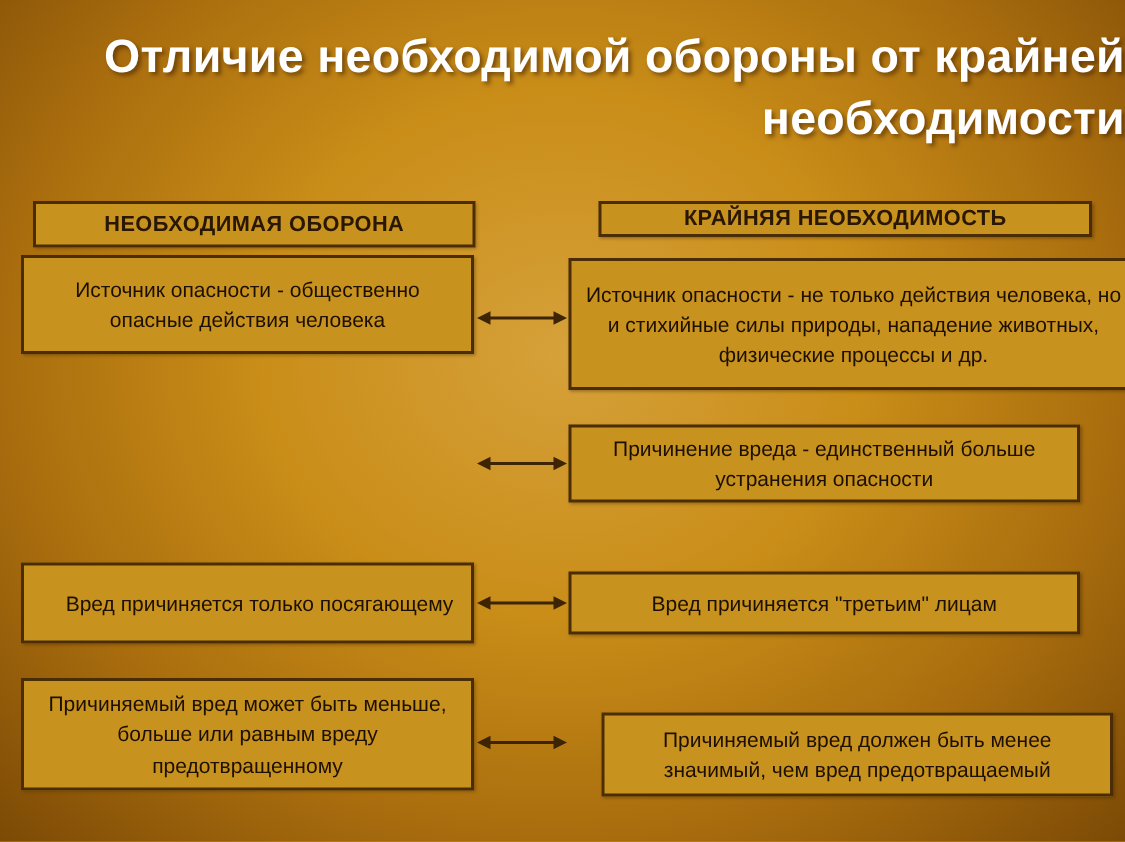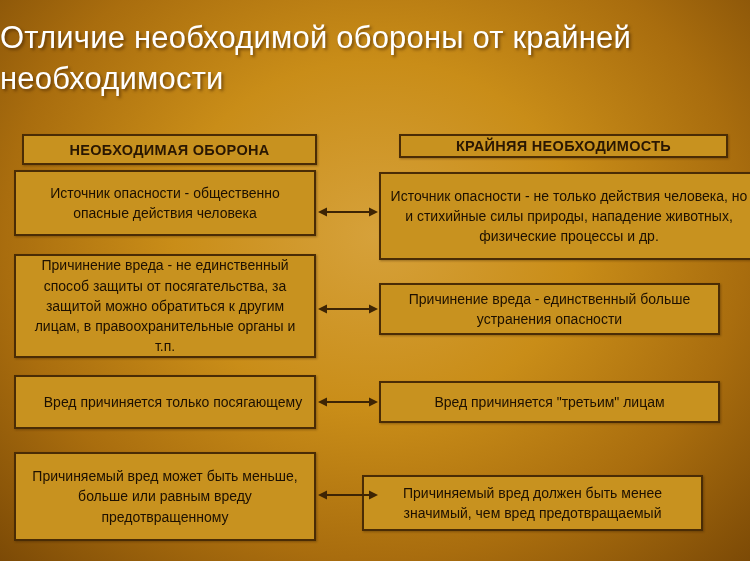--- a/index.html
+++ b/index.html
@@ -18,25 +18,25 @@
     height: 561px;
     box-sizing: border-box;
     background: radial-gradient(ellipse at 50% 42%, #d6a13a 0%, #c98d18 38%, #a96d0e 70%, #7c4a06 100%);
     overflow: hidden;
   }
   #title {
     position: absolute;
     left: 0;
     top: 18px;
     width: 750px;
-    text-align: left;
+    text-align: right;
     color: #ffffff;
     font-size: 31px;
     line-height: 1.32;
-    font-weight: normal;
+    font-weight: bold;
     text-shadow: 2px 2px 3px rgba(60,30,0,0.55);
     letter-spacing: 0.2px;
   }
   .hdr {
     position: absolute;
     box-sizing: border-box;
     border: 2px solid #4a2c05;
     background: #c8921f;
     color: #2a1702;
     font-weight: bold;
@@ -83,42 +83,41 @@
   <div class="box" style="left:14px; top:170px; width:302px; height:66px;">Источник опасности - общественно опасные действия человека</div>
   <div class="box" style="left:379px; top:172px; width:380px; height:88px;">Источник опасности - не только действия человека, но и стихийные силы природы, нападение животных, физические процессы и др.</div>
   <div class="arrow" style="left:318px; top:206px; width:60px;">
     <svg width="60" height="12" viewBox="0 0 60 12">
       <line x1="6" y1="6" x2="54" y2="6" stroke="#3d2404" stroke-width="2"></line>
       <polygon points="0,6 9,1.5 9,10.5" fill="#3d2404"></polygon>
       <polygon points="60,6 51,1.5 51,10.5" fill="#3d2404"></polygon>
     </svg>
   </div>
 
-  <div class="box" style="left:14px; top:254px; width:302px; height:104px;">Причинение вреда  - не единственный способ защиты от посягательства, за защитой можно обратиться к другим лицам, в правоохранительные органы и т.п.</div>
   <div class="box" style="left:379px; top:283px; width:341px; height:52px;">Причинение вреда - единственный больше устранения опасности</div>
   <div class="arrow" style="left:318px; top:303px; width:60px;">
     <svg width="60" height="12" viewBox="0 0 60 12">
       <line x1="6" y1="6" x2="54" y2="6" stroke="#3d2404" stroke-width="2"></line>
       <polygon points="0,6 9,1.5 9,10.5" fill="#3d2404"></polygon>
       <polygon points="60,6 51,1.5 51,10.5" fill="#3d2404"></polygon>
     </svg>
   </div>
 
   <div class="box" style="left:14px; top:375px; width:302px; height:54px;padding-left:24px;">Вред причиняется только посягающему</div>
   <div class="box" style="left:379px; top:381px; width:341px; height:42px;">Вред причиняется "третьим" лицам</div>
   <div class="arrow" style="left:318px; top:396px; width:60px;">
     <svg width="60" height="12" viewBox="0 0 60 12">
       <line x1="6" y1="6" x2="54" y2="6" stroke="#3d2404" stroke-width="2"></line>
       <polygon points="0,6 9,1.5 9,10.5" fill="#3d2404"></polygon>
       <polygon points="60,6 51,1.5 51,10.5" fill="#3d2404"></polygon>
     </svg>
   </div>
 
-  <div class="box" style="left:14px; top:452px; width:302px; height:89px;">Причиняемый вред может быть меньше,  больше или равным вреду предотвращенному</div>
-  <div class="box" style="left:362px; top:475px; width:341px; height:56px;">Причиняемый вред  должен быть менее значимый, чем вред предотвращаемый</div>
+  <div class="box" style="left:14px; top:452px; width:302px; height:75px;">Причиняемый вред может быть меньше,  больше или равным вреду предотвращенному</div>
+  <div class="box" style="left:401px; top:475px; width:341px; height:56px;">Причиняемый вред  должен быть менее значимый, чем вред предотвращаемый</div>
   <div class="arrow" style="left:318px; top:489px; width:60px;">
     <svg width="60" height="12" viewBox="0 0 60 12">
       <line x1="6" y1="6" x2="54" y2="6" stroke="#3d2404" stroke-width="2"></line>
       <polygon points="0,6 9,1.5 9,10.5" fill="#3d2404"></polygon>
       <polygon points="60,6 51,1.5 51,10.5" fill="#3d2404"></polygon>
     </svg>
   </div>
 
 </div>
 

